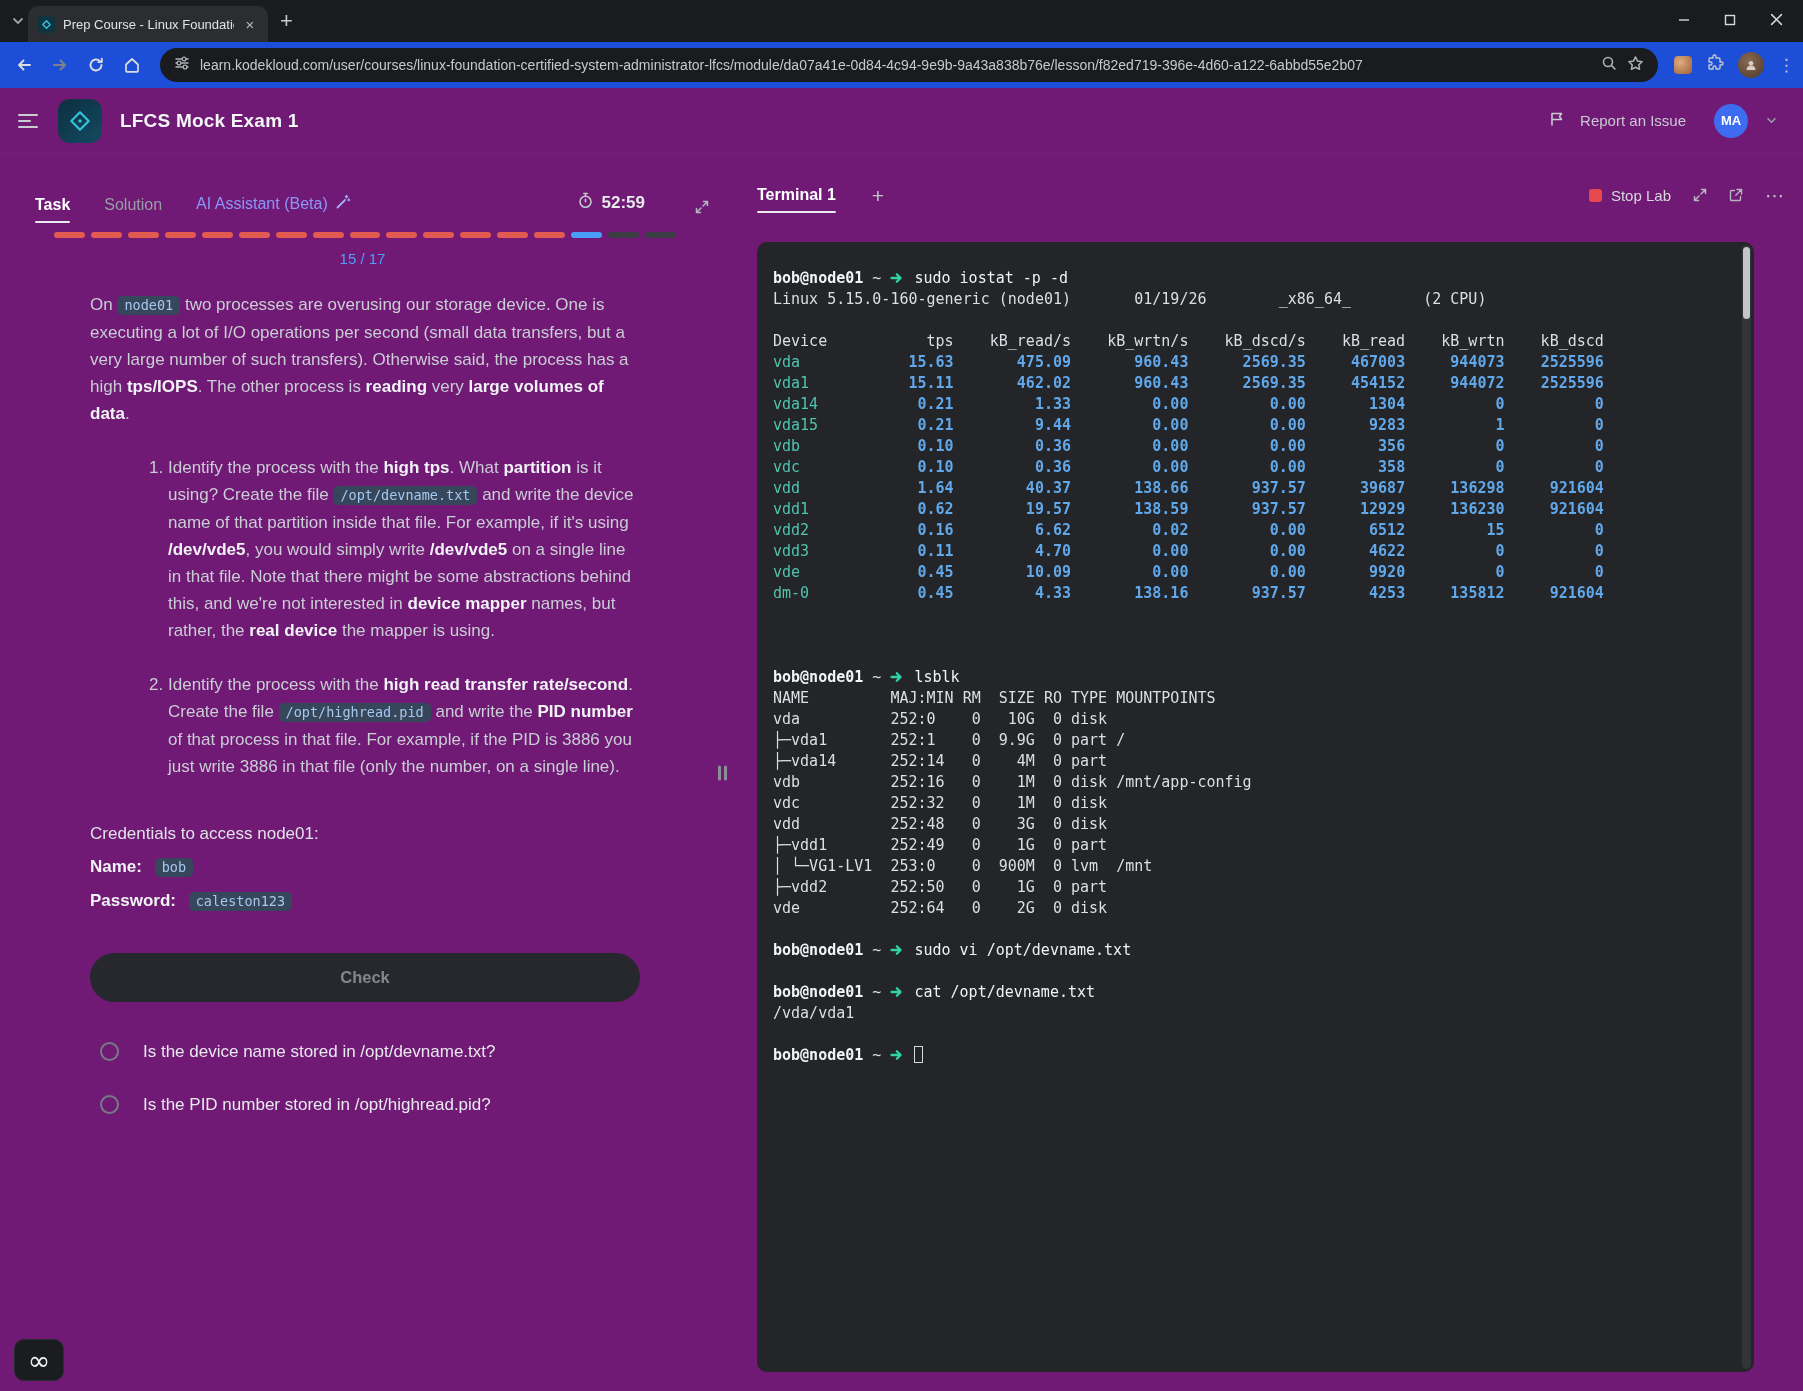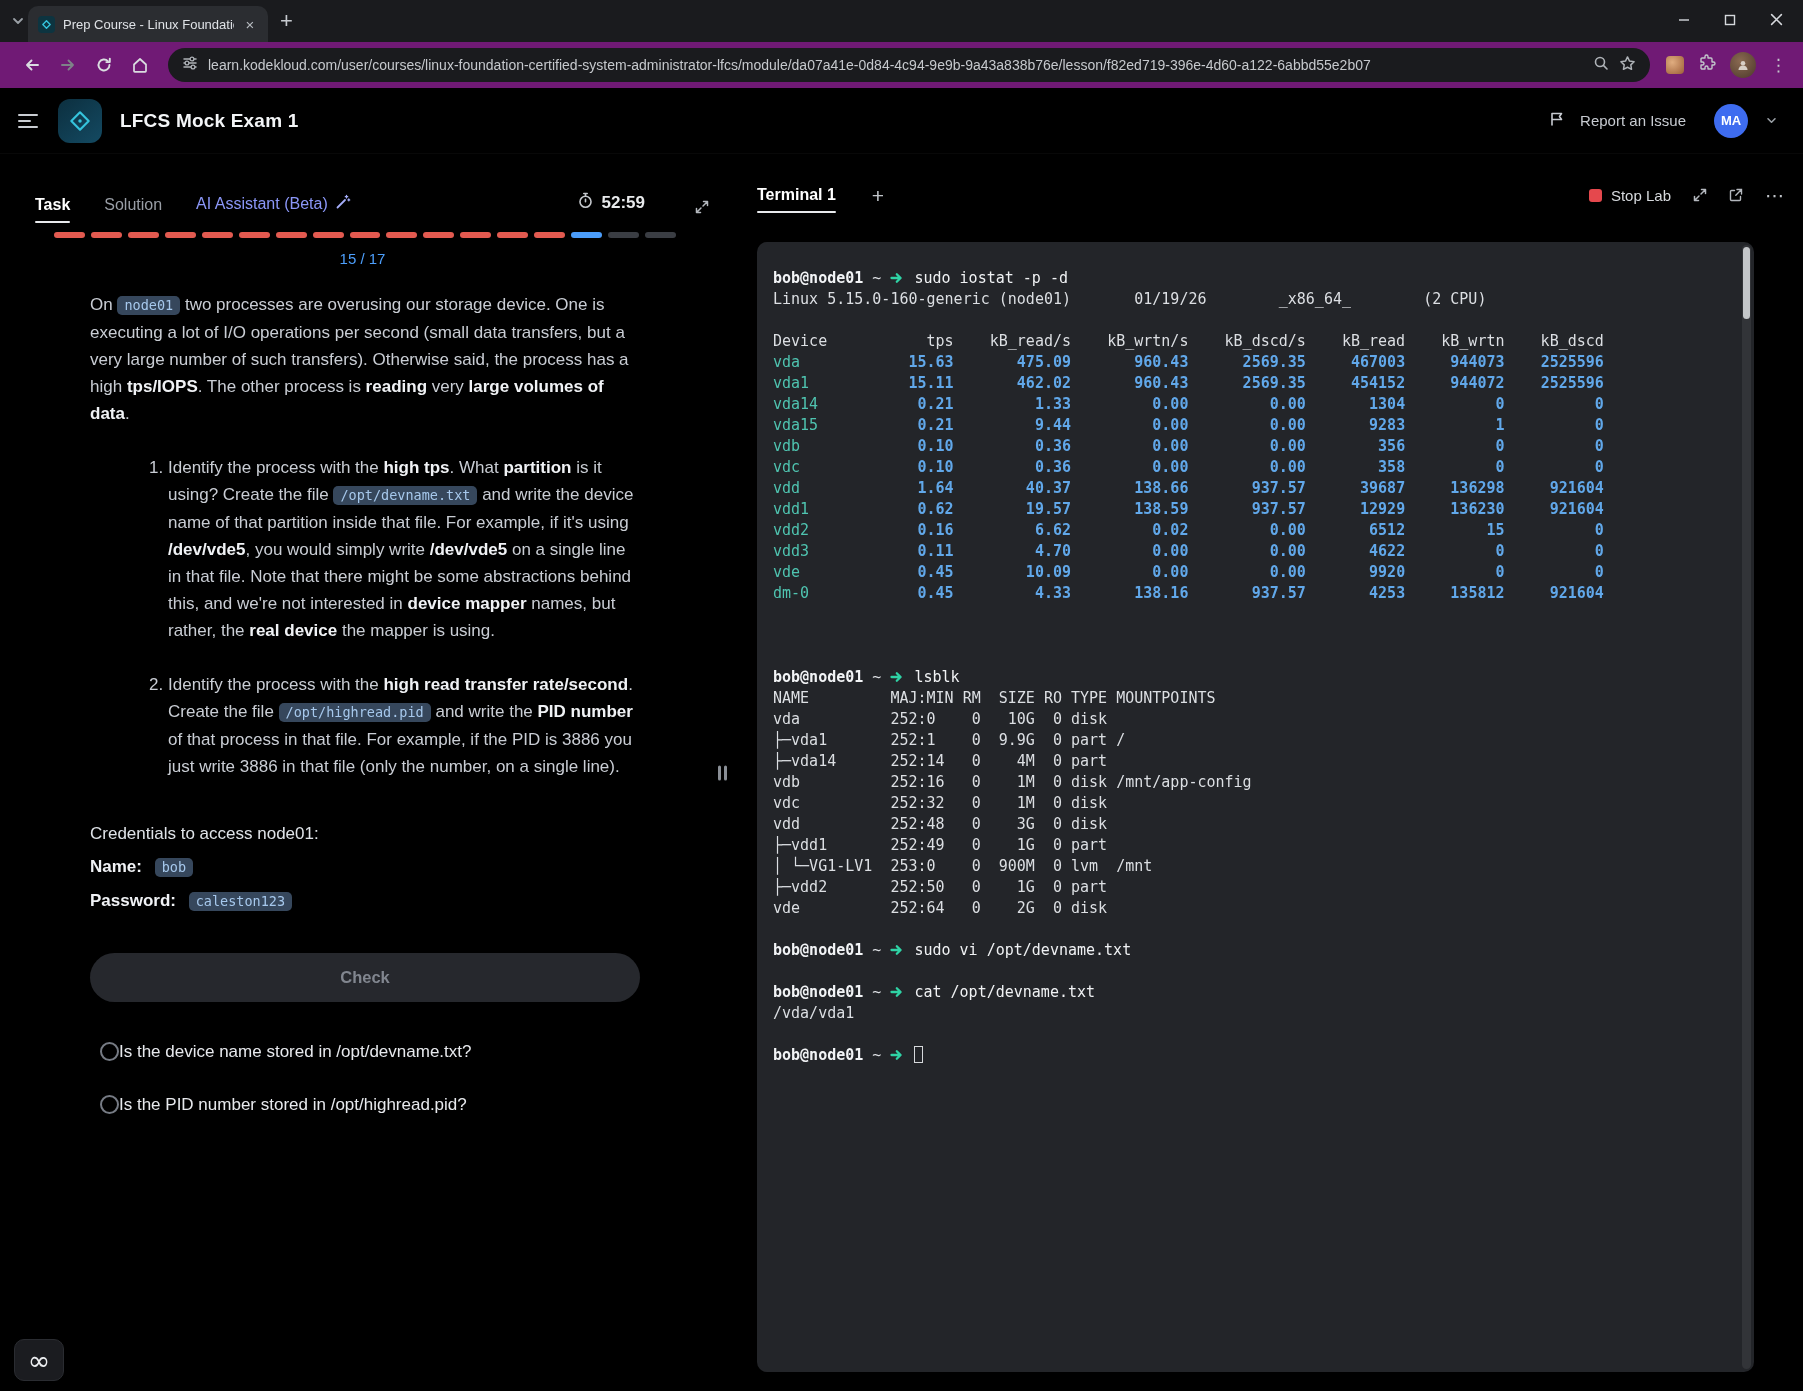--- a/index.html
+++ b/index.html
@@ -9,32 +9,32 @@
   
   .tabstrip{height:42px;background:#1a1b1e;display:flex;align-items:flex-end;padding-left:8px;flex:none}
   .tab-search{align-self:center;margin:0 4px;color:#9aa0a6;display:flex}
   .btab{height:36px;width:240px;background:#2b2d31;border-radius:10px 10px 0 0;display:flex;align-items:center;gap:8px;padding:0 10px}
   .favicon{width:17px;height:17px;border-radius:4px;background:#0d3440;display:flex;align-items:center;justify-content:center;flex:none}
   .btab-title{flex:1;font-size:13px;color:#dfe2e6;white-space:nowrap;overflow:hidden}
   .btab-close{color:#b7bbc0;font-size:15px;line-height:1;width:16px;text-align:center}
   .newtab{align-self:center;margin-left:12px;color:#c6cacf;font-size:22px;line-height:1}
   .win-controls{margin-left:auto;align-self:center;display:flex;align-items:center;gap:34px;padding-right:20px;color:#d6d9dd}
 
-  .toolbar{height:46px;background:#701a75;display:flex;align-items:center;padding:0 16px;gap:4px;flex:none}
+  .toolbar{height:46px;background:#1d4ed8;display:flex;align-items:center;padding:0 8px;gap:4px;flex:none}
   .nav-btn{width:32px;height:32px;display:flex;align-items:center;justify-content:center;color:#dadde1}
   .nav-btn.dim{color:#7e8288}
   .omnibox{flex:1;height:34px;background:#1a1b1e;border-radius:17px;display:flex;align-items:center;padding:0 14px;gap:10px;margin:0 8px;min-width:0;color:#aeb2b7}
   .omni-url{flex:1;color:#c6c9cd;font-size:14px;white-space:nowrap;overflow:hidden;text-overflow:ellipsis}
   .ext-icon{width:18px;height:18px;border-radius:4px;background:radial-gradient(circle at 35% 35%,#e0ad80,#9c5f38);flex:none}
   .tool-right{display:flex;align-items:center;gap:14px;margin-left:4px;color:#c3c7cc}
   .profile-avatar{width:26px;height:26px;border-radius:50%;background:radial-gradient(circle at 40% 35%,#8a6a52,#4c382a);display:flex;align-items:center;justify-content:center}
   .kebab{font-size:17px;color:#c3c7cc}
 
   
-  .app{flex:1;display:flex;flex-direction:column;background:#000000;min-height:0}
+  .app{flex:1;display:flex;flex-direction:column;background:#701a75;min-height:0}
   .app-header{height:66px;display:flex;align-items:center;padding:0 26px 0 16px;gap:18px;flex:none;border-bottom:1px solid rgba(255,255,255,0.03)}
   .menu-icon{color:#c9cdd2;display:flex}
   .logo{width:44px;height:44px;border-radius:12px;background:linear-gradient(140deg,#0c2f3f,#144a62);display:flex;align-items:center;justify-content:center;flex:none}
   .app-title{font-size:19px;font-weight:700;color:#f3f5f7;letter-spacing:.2px}
   .report{margin-left:auto;display:flex;align-items:center;gap:15px;color:#c7cbd1;font-size:15px}
   .avatar{width:34px;height:34px;border-radius:50%;background:#3e6cf0;color:#fff;font-size:13px;font-weight:700;display:flex;align-items:center;justify-content:center;margin-left:10px}
   .chev{color:#9aa0a6;display:flex}
 
   .main{flex:1;display:flex;min-height:0;position:relative}
 
@@ -64,21 +64,21 @@
   .task-content{padding:0 85px 0 90px;margin-top:24px;color:#c9cdd4;font-size:17px;line-height:27px;overflow:hidden}
   .task-content strong{color:#f0f2f5;font-weight:700}
   .chip{font-family:"DejaVu Sans Mono",monospace;font-size:13.5px;background:#36475c;color:#a6c8ec;border-radius:5px;padding:1px 7px 2px;white-space:nowrap}
   .task-steps{margin-top:27px;padding-left:78px}
   .task-steps li{margin-bottom:27px}
   .creds{margin-top:40px}
   .creds-heading{color:#dfe3e8}
   .cred-row{margin-top:6px}
   .cred-row strong{margin-right:8px}
   .check{display:block;width:100%;height:49px;margin-top:38px;background:#26282d;border:none;border-radius:25px;color:#81868f;font-size:16.5px;font-weight:600;font-family:"Liberation Sans",sans-serif}
-  .q-row{display:flex;align-items:center;margin-top:36px;margin-left:10px}
+  .q-row{display:flex;align-items:center;gap:24px;margin-top:36px;margin-left:10px}
   .q-row + .q-row{margin-top:26px}
   .radio{width:19px;height:19px;border-radius:50%;border:2px solid #767b84;flex:none}
   .q-label{color:#e7e9ed}
 
   
   .divider-handle{position:absolute;left:718px;top:50%;transform:translateY(-50%);display:flex;gap:3px;z-index:5;cursor:col-resize}
   .divider-handle i{display:block;width:3px;height:15px;background:#8a8f96;border-radius:2px}
 
   
   .right-pane{flex:1;display:flex;flex-direction:column;padding:22px 0 8px 32px;min-width:0}

